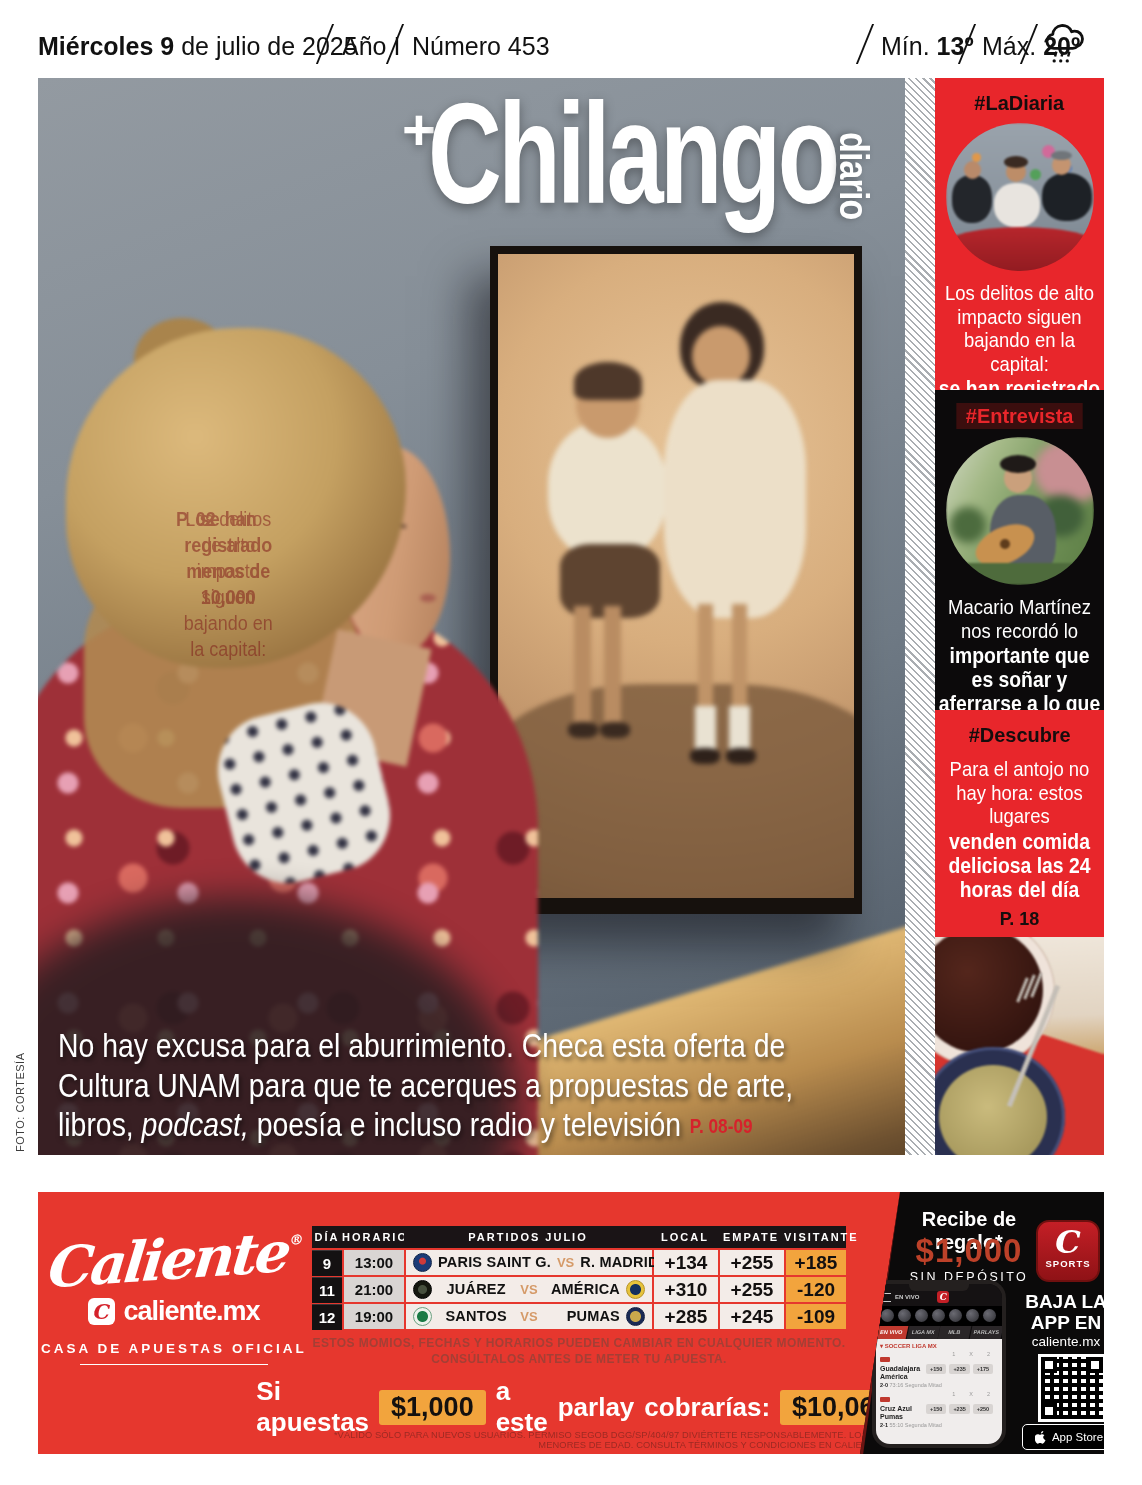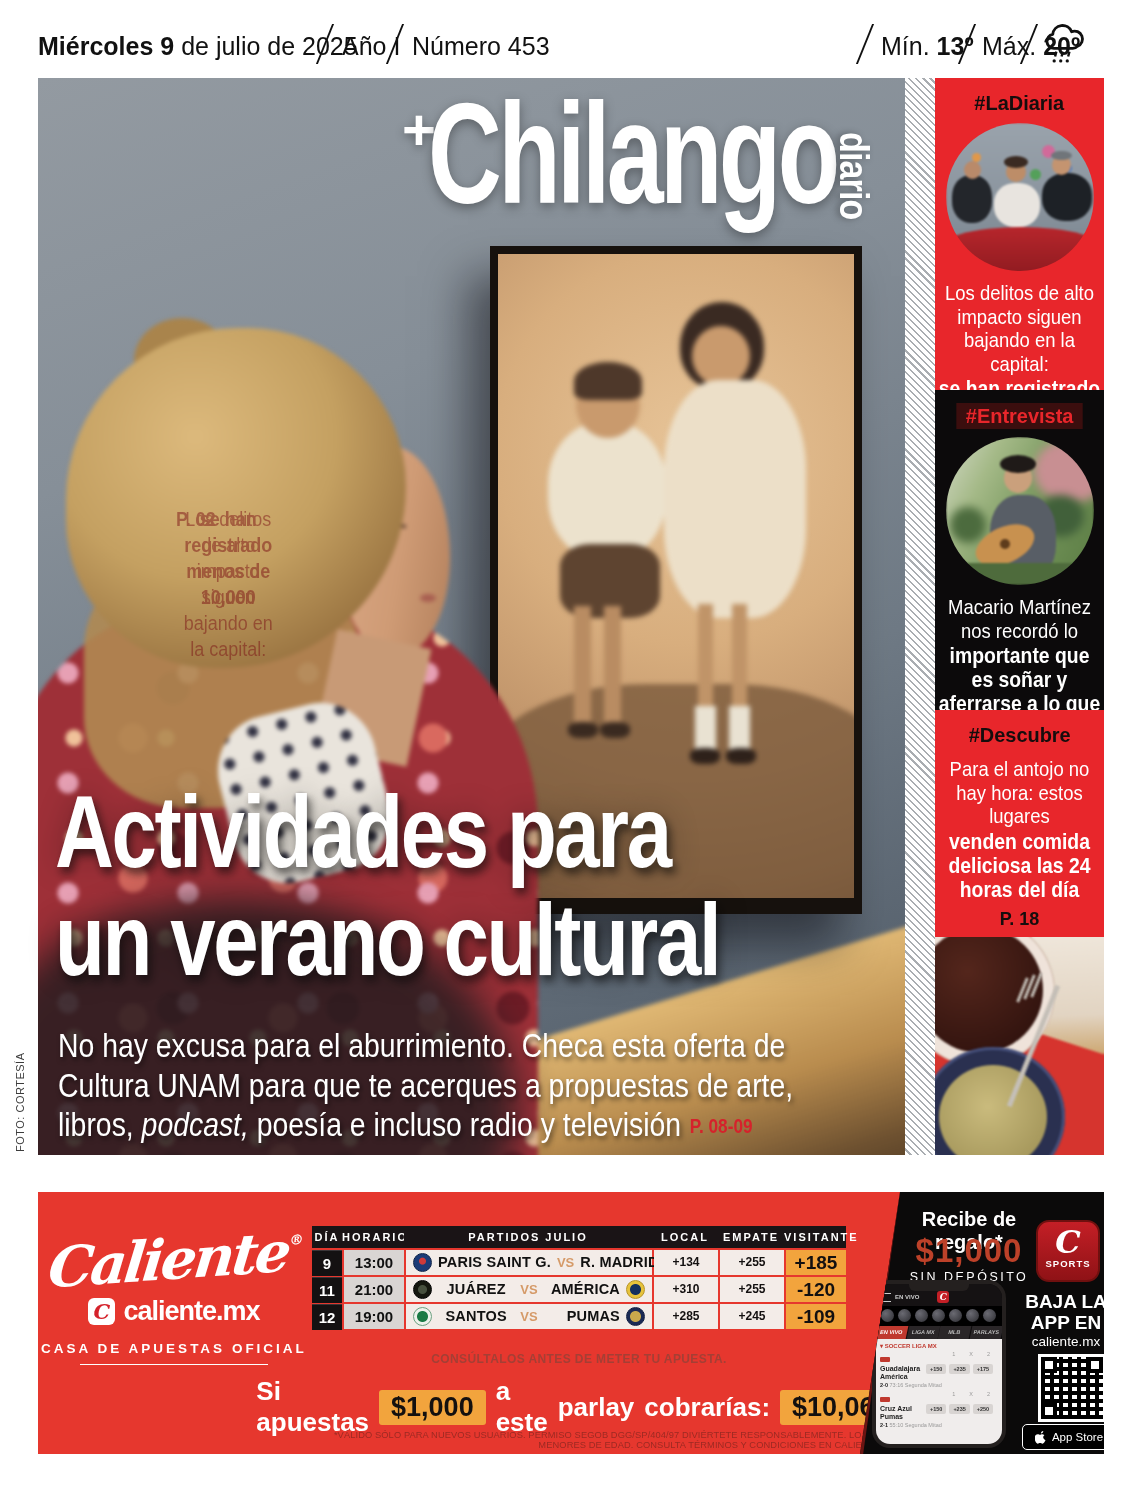--- a/index.html
+++ b/index.html
@@ -181,21 +181,21 @@
   .tname.home{flex:1;text-align:center;}
   .tname.away{flex:1;text-align:right;}
   .vs{color:#d59a68;font-size:13px;font-weight:bold;}
   .crest{width:17px;height:17px;border-radius:50%;flex:none;}
   .psg{background:radial-gradient(circle at 50% 42%,#cf3a3a 0 3px,#1c3b77 4px);border:1px solid #0e2348;}
   .rma{background:radial-gradient(circle at 50% 45%,#fff 0 5px,#d9c37a 6px);border:1px solid #a8923f;}
   .jua{background:radial-gradient(circle,#47503e 0 4px,#15170f 5px);border:1px solid #000;}
   .ame{background:radial-gradient(circle,#14305e 0 5px,#e7c33b 6px);border:1px solid #b79324;}
   .san{background:radial-gradient(circle,#1b7a45 0 5px,#eef2ec 6px);border:1px solid #6ca081;}
   .pum{background:radial-gradient(circle,#c9a84c 0 5px,#1b2a55 6px);border:1px solid #111f44;}
-  .c-odd{background:#f3ece8;color:#131010;font-size:12px;font-weight:bold;text-align:center;margin-left:2px;}
+  .c-odd{background:#f3ece8;color:#131010;font-size:19px;font-weight:bold;text-align:center;margin-left:2px;}
   .c-vis{background:#f2a43d;color:#131010;font-size:19px;font-weight:bold;text-align:center;margin-left:2px;}
   .disc{position:absolute;left:0;width:100%;text-align:center;color:#a43f35;font-size:12px;font-weight:bold;letter-spacing:.4px;}
   .disc1{top:144px;} .disc2{top:160px;}
   .parlay{position:absolute;left:0;top:184px;width:100%;display:flex;align-items:center;justify-content:center;
         gap:10px;color:#fff;font-size:26px;font-weight:bold;}
   .chip{background:#f2a43d;color:#14100f;padding:2px 12px;border-radius:3px;font-size:27px;}
   .fineprint{position:absolute;left:14px;top:238px;width:788px;text-align:center;color:#9c2a23;font-size:9.3px;letter-spacing:.1px;}
   
   .promo{position:absolute;left:822px;top:0;width:244px;height:262px;background:#0b0a0a;
         clip-path:polygon(40px 0,100% 0,100% 100%,0 100%);color:#fff;}
@@ -326,24 +326,20 @@
       <span class="gb">P. 02</span>
     </div>
   </div>
 
   <div class="mast">
     <div class="plus">+</div>
     <div class="ttl">Chilango</div>
     <div class="sub">diario</div>
   </div>
 
-  <div class="headline">
-    <span>Actividades para</span>
-    <span>un verano cultural</span>
-  </div>
 
   <div class="deck">
     <div>No hay excusa para el aburrimiento. Checa esta oferta de</div>
     <div>Cultura UNAM para que te acerques a propuestas de arte,</div>
     <div><span>libros, </span><span class="it">podcast,</span><span> poesía e incluso radio y televisión</span><span class="pageref-red">P. 08-09</span></div>
   </div>
 
   <div class="credit">FOTO: CORTESÍA</div>
 
   <div class="hatch"></div>
@@ -473,20 +469,21 @@
             <span class="tname home">SANTOS</span>
             <span class="vs">VS</span>
             <span class="tname away">PUMAS</span>
             <span class="crest pum"></span>
           </div>
           <div class="c-odd">+285</div>
           <div class="c-odd">+245</div>
           <div class="c-vis">-109</div>
         </div>
       </div>
+      <div class="disc disc1">ESTOS MOMIOS, FECHAS Y HORARIOS PUEDEN CAMBIAR EN CUALQUIER MOMENTO.</div>
       <div class="disc disc2">CONSÚLTALOS ANTES DE METER TU APUESTA.</div>
       <div class="parlay">
         <span>Si apuestas</span>
         <span class="chip">$1,000</span>
         <span>a este</span>
         <span>parlay</span>
         <span>cobrarías:</span>
         <span class="chip">$10,068</span>
       </div>
       <div class="fineprint">*VÁLIDO SÓLO PARA NUEVOS USUARIOS. PERMISO SEGOB DGG/SP/404/97 DIVIÉRTETE RESPONSABLEMENTE. LOS JUEGOS CON APUESTA ESTÁN PROHIBIDOS PARA MENORES DE EDAD. CONSULTA TÉRMINOS Y CONDICIONES EN CALIENTE.MX</div>

